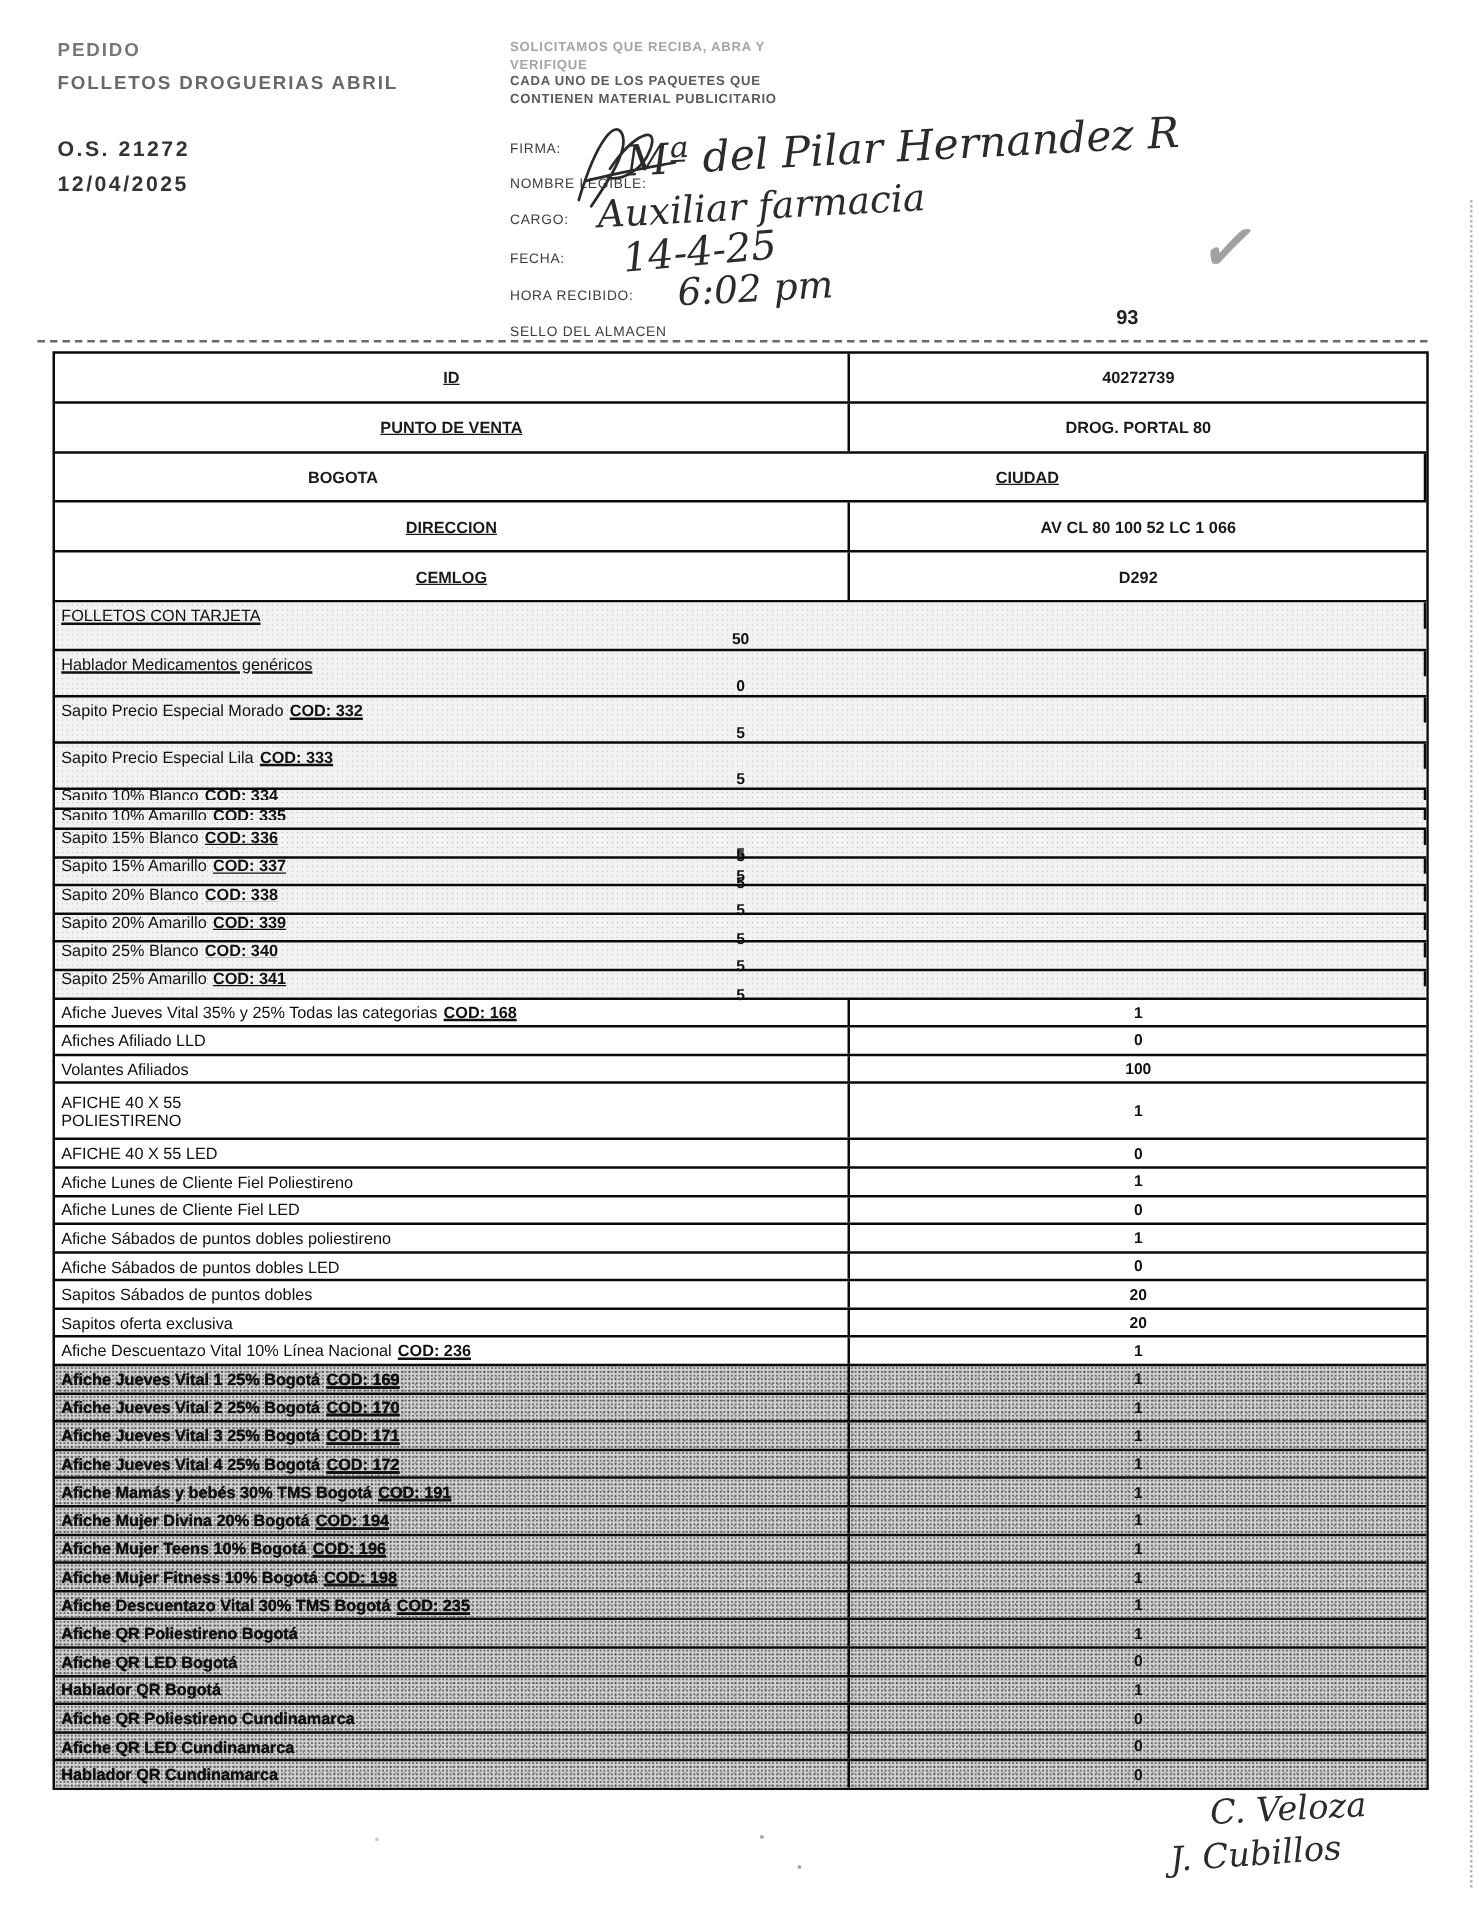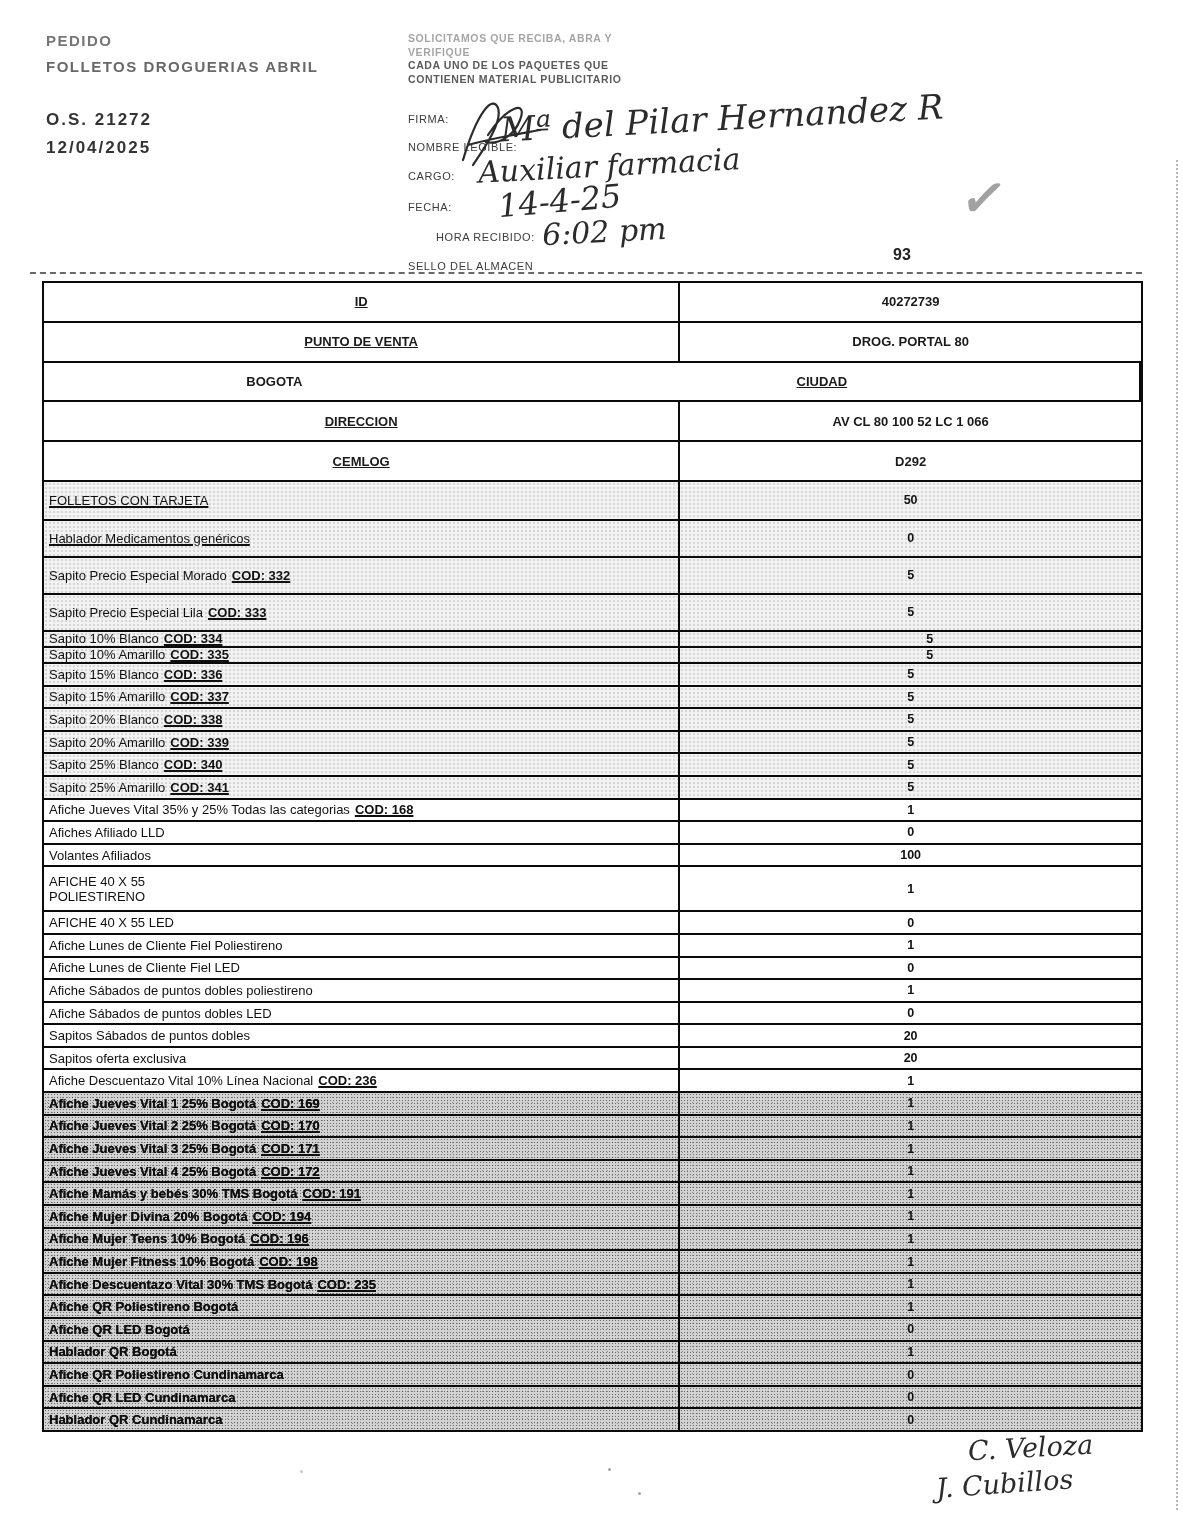--- a/index.html
+++ b/index.html
@@ -42,21 +42,21 @@
   .item-row.r-tall{height:37px;}
   .item-row.r-med{height:16px;gap:38px;}
   .item-row.r-two{height:45px;}
   .name-cell{flex:0 0 58%;border-right:2.5px solid #0a0a0a;box-sizing:border-box;
     display:flex;flex-direction:column;justify-content:center;padding-left:5px;
     font-size:13px;color:#101010;white-space:nowrap;overflow:hidden;filter:blur(.15px);}
   .qty-cell{flex:1;display:flex;align-items:center;justify-content:center;
     font-size:12.5px;font-weight:600;color:#111;filter:blur(.15px);}
   .shade-light{background-color:#f2f2f2;
     background-image:radial-gradient(rgba(0,0,0,.25) .6px,transparent .8px);
-    background-size:4px 4px;}
+    background-size:4px 4px;flex-direction:column;}
   .shade-dark{background-color:#d2d2d2;
     background-image:radial-gradient(rgba(0,0,0,.5) .7px,transparent .9px),
       radial-gradient(rgba(0,0,0,.35) .7px,transparent .9px);
     background-size:3px 3px,5px 5px;background-position:0 0,1px 2px;}
   .shade-dark .name-cell{font-weight:bold;text-shadow:0 0 .6px #000;}
   .shade-light .name-cell{font-weight:500;}
   .u{text-decoration:underline;text-decoration-thickness:1.5px;}
   .cod{margin-left:5px;text-decoration:underline;text-decoration-thickness:1.5px;font-weight:bold;}
   .ann1{right:90px;top:1432px;font-size:27px;transform:rotate(-3deg);}
   .ann2{right:110px;top:1468px;font-size:27px;transform:rotate(-4deg);}
@@ -75,21 +75,21 @@
     <div class="dim">SOLICITAMOS QUE RECIBA, ABRA Y</div>
     <div class="dim">VERIFIQUE</div>
     <div>CADA UNO DE LOS PAQUETES QUE</div>
     <div>CONTIENEN MATERIAL PUBLICITARIO</div>
   </div>
 
   <div class="flabel" style="top:113px;">FIRMA:</div>
   <div class="flabel" style="top:141px;">NOMBRE LEGIBLE:</div>
   <div class="flabel" style="top:170px;">CARGO:</div>
   <div class="flabel" style="top:201px;">FECHA:</div>
-  <div class="flabel" style="top:231px;margin-left:28px;">HORA RECIBIDO:</div>
+  <div class="flabel" style="top:231px;">HORA RECIBIDO:</div>
   <div class="flabel" style="top:260px;">SELLO DEL ALMACEN</div>
 
   <svg class="sig-svg" width="130" height="85" viewBox="0 0 130 85">
     <path d="M15 70 C 30 20, 45 5, 50 18 C 55 32, 35 60, 25 75 M40 45 C 60 15, 80 10, 72 30 C 66 46, 50 55, 38 52 M20 55 C 45 48, 70 44, 92 40" fill="none" stroke="#2b2b2b" stroke-width="2.2" stroke-linecap="round"></path>
   </svg>
   <div class="hand" style="left:500px;top:98px;font-size:34px;transform:rotate(-3deg);">Mª del Pilar Hernandez R</div>
   <div class="hand" style="left:478px;top:148px;font-size:30px;transform:rotate(-3deg);">Auxiliar farmacia</div>
   <div class="hand" style="left:498px;top:182px;font-size:32px;transform:rotate(-5deg);">14-4-25</div>
   <div class="hand" style="left:542px;top:214px;font-size:30px;transform:rotate(-3deg);">6:02 pm</div>
 

